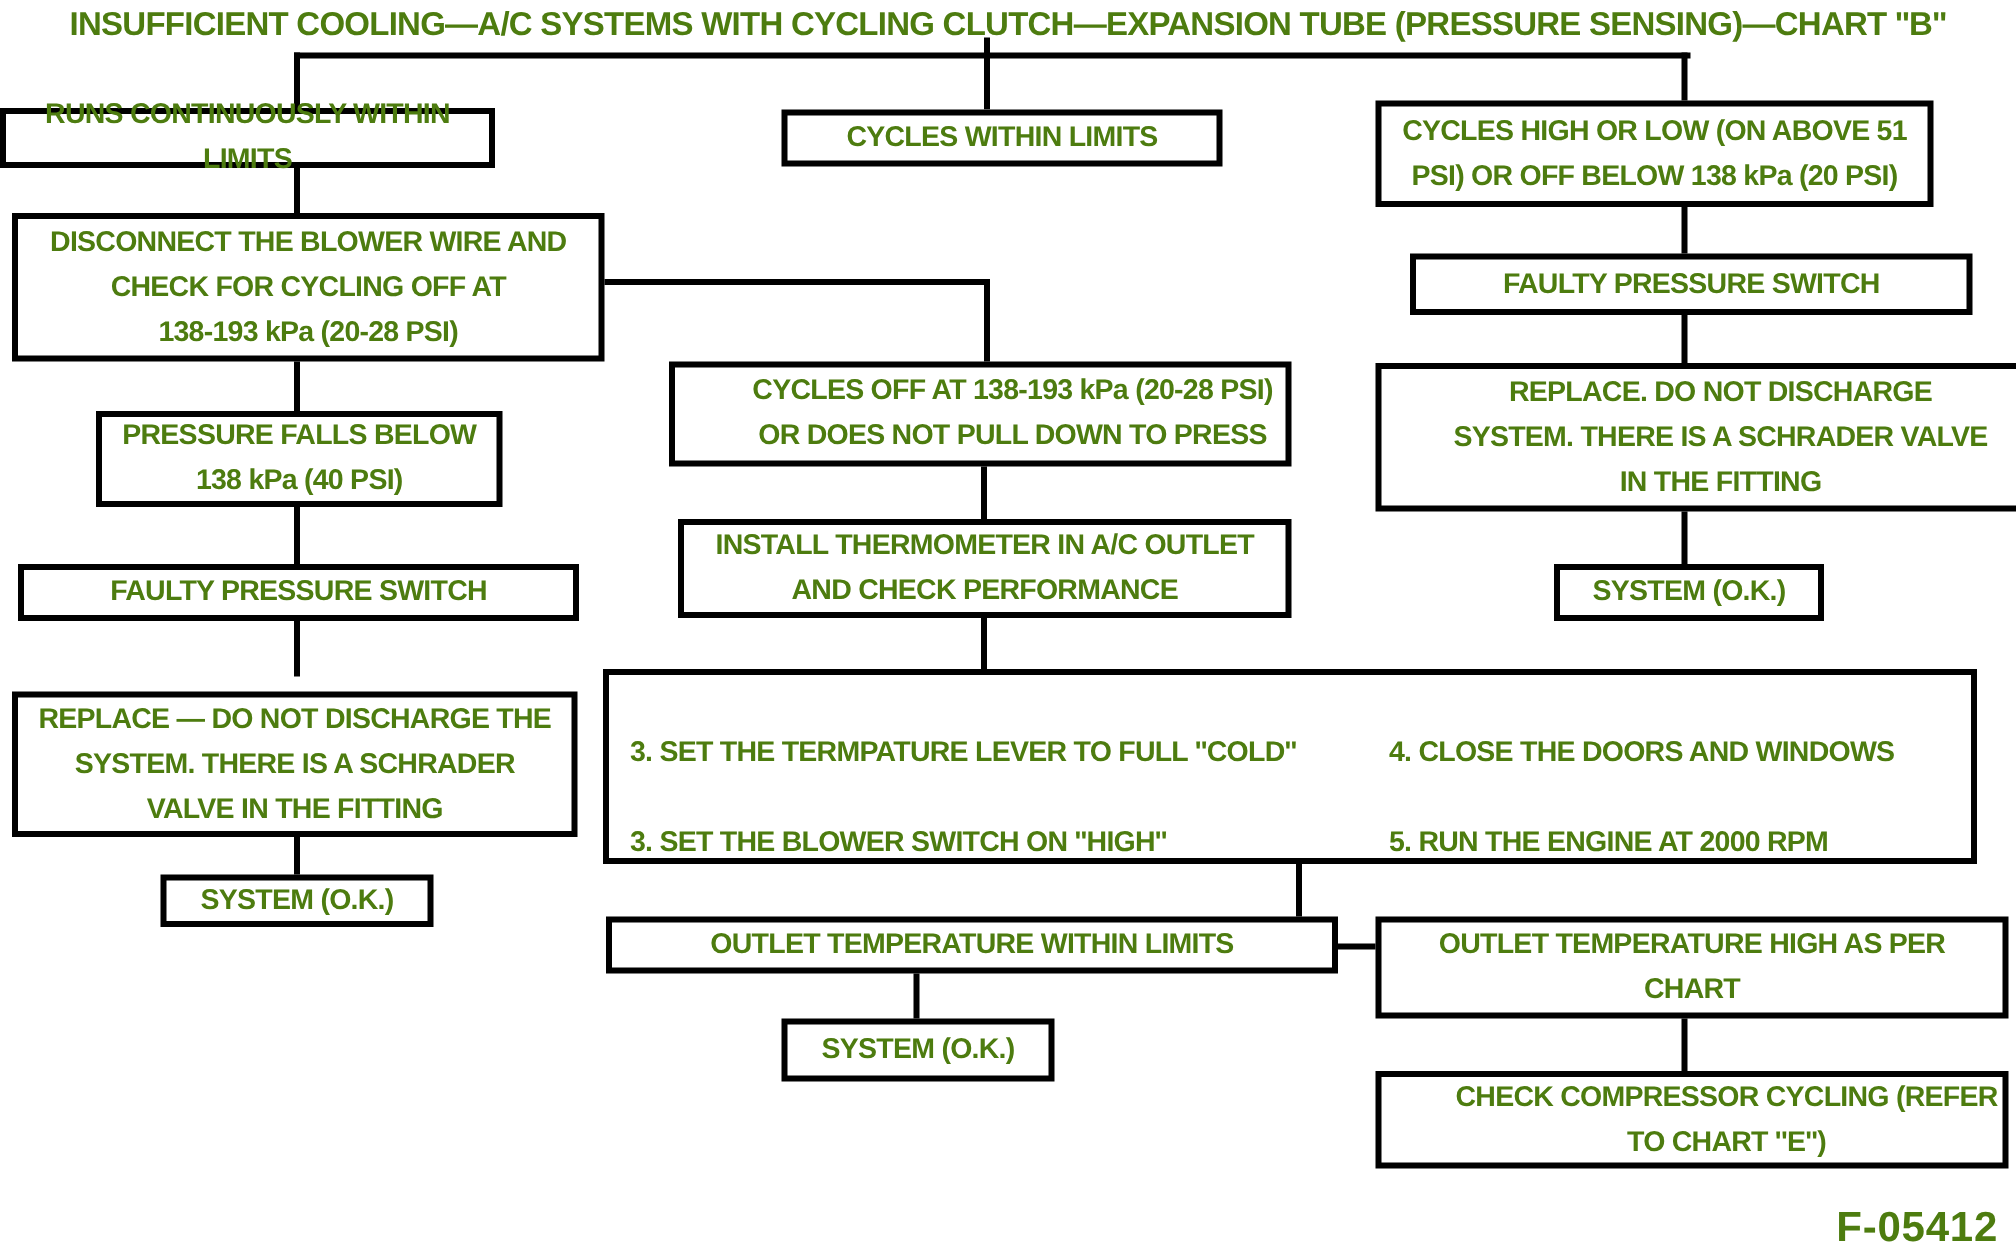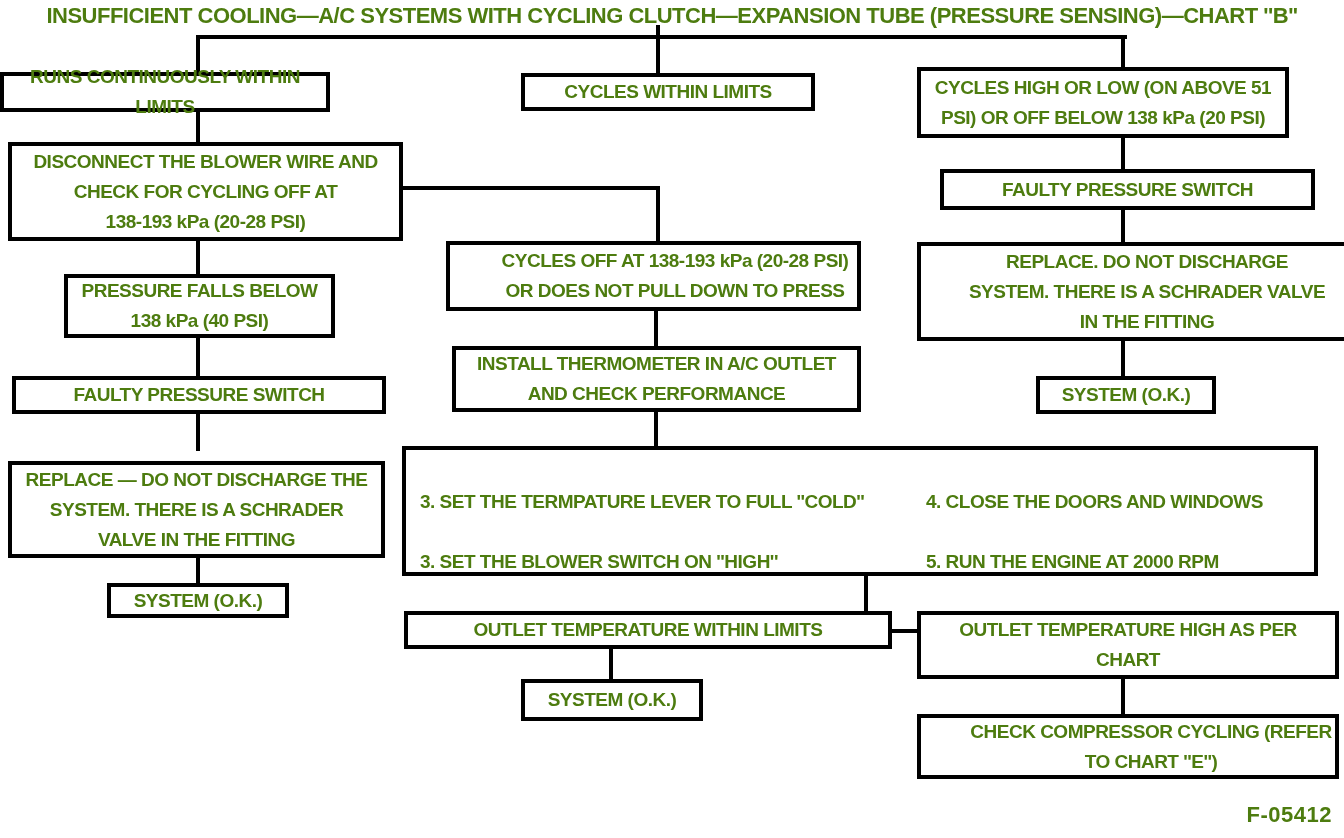--- a/index.html
+++ b/index.html
@@ -56,21 +56,21 @@
     padding-left: 32px;
     text-indent: -32px;
     line-height: 30px;
     font-size: 19px;
     letter-spacing: -0.5px;
   }
   .figure-code {
     position: absolute;
     right: 12px;
     top: 802px;
-    font-size: 22px;
+    font-size: 28px;
     letter-spacing: 0.5px;
   }
 </style>
 </head>
 <body>
 
 <div class="canvas">
 
   <div class="title">INSUFFICIENT COOLING—A/C SYSTEMS WITH CYCLING CLUTCH—EXPANSION TUBE (PRESSURE SENSING)—CHART ''B''</div>
 

